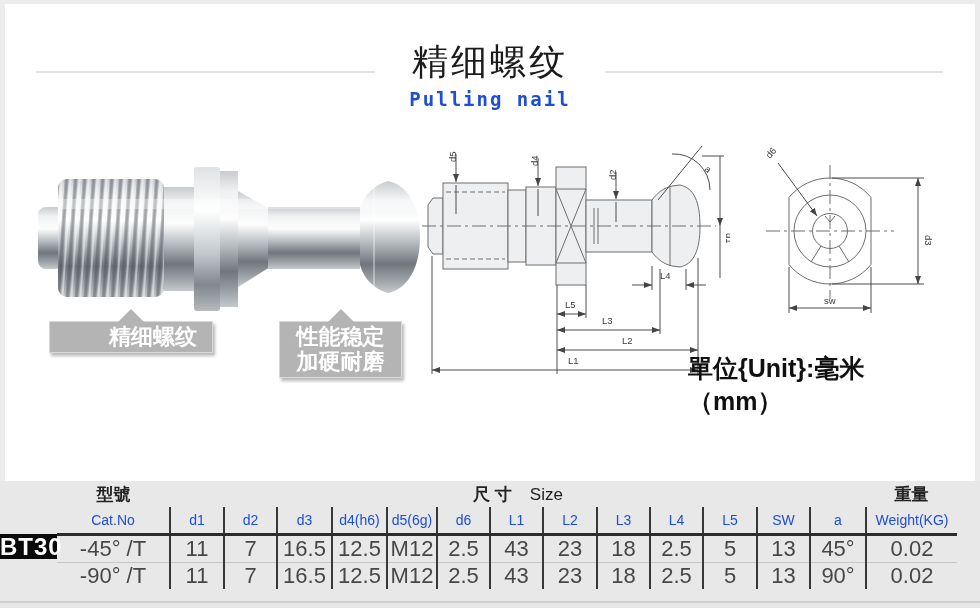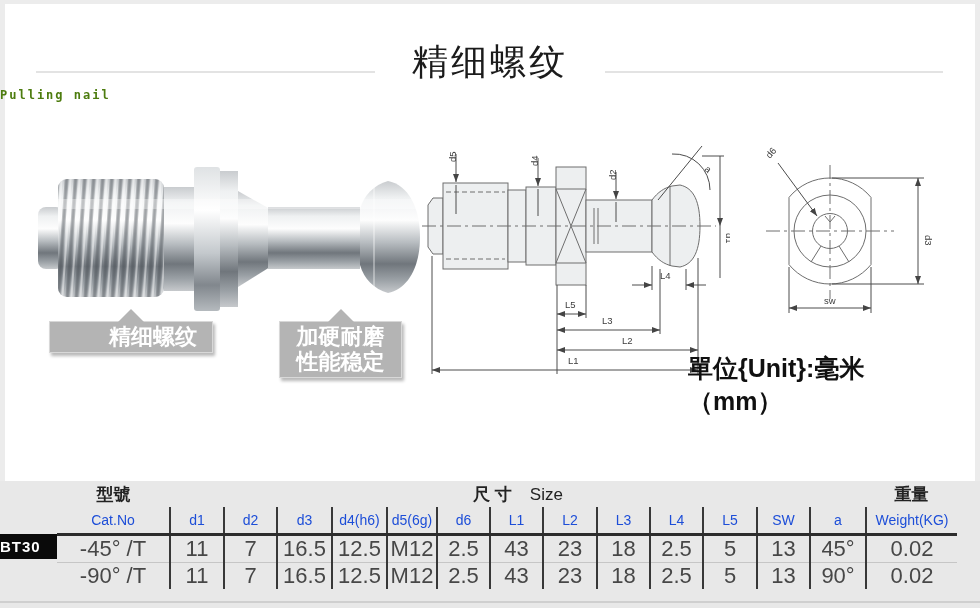--- a/index.html
+++ b/index.html
@@ -3,22 +3,22 @@
 <meta charset="utf-8">
 <style>
   html,body{margin:0;padding:0;}
   body{font-family:"Liberation Sans",sans-serif;background:#ececec;}
   #stage{position:relative;width:980px;height:608px;background:#ececec;overflow:hidden;}
   #card{position:absolute;left:5px;top:4px;width:970px;height:477px;background:#ffffff;}
 
   
   .title-cn{position:absolute;left:0;top:38px;width:980px;text-align:center;
     font-family:"DejaVu Serif","Liberation Serif",serif;font-size:36px;letter-spacing:3px;color:#1b1b1b;}
-  .title-en{position:absolute;left:0;top:88px;width:980px;
-    font-family:"DejaVu Sans Mono","Liberation Mono",monospace;font-weight:bold;font-size:12px;letter-spacing:2px;color:#4d7c0f;}
+  .title-en{position:absolute;left:0;top:88px;width:980px;text-align:center;
+    font-family:"DejaVu Sans Mono","Liberation Mono",monospace;font-weight:bold;font-size:19px;letter-spacing:2px;color:#1d4ed8;}
   .flank{position:absolute;top:71px;height:2px;background:#e3e3e3;}
   .flank.l{left:36px;width:339px;}
   .flank.r{left:605px;width:338px;}
 
   
   #photo{position:absolute;left:22px;top:115px;}
   .badge{position:absolute;width:118px;background:#b4b4b4;border:1px solid #d8d8d8;
     box-shadow:2px 3px 3px rgba(0,0,0,.28);color:#fff;font-weight:bold;font-size:22px;
     line-height:25px;text-align:center;padding:2px 0 3px;}
   .badge .tri{position:absolute;top:-13px;left:50%;transform:translateX(-50%);
@@ -33,21 +33,21 @@
   .dwg-line{stroke:#6e6e6e;stroke-width:1;fill:none;}
   .dwg-face{fill:#edeff0;stroke:#6e6e6e;stroke-width:1;}
   .dim{stroke:#4c4c4c;stroke-width:1;fill:none;}
   .dwg-txt{font-family:"Liberation Sans",sans-serif;font-size:9.5px;fill:#3d3d3d;}
   .unit-note{position:absolute;left:688px;top:352px;width:260px;font-size:25px;font-weight:bold;color:#101010;}
 
   
   #band{position:absolute;left:0;top:481px;width:980px;height:127px;background:#e8e8e8;}
   #bottomline{position:absolute;left:0;top:601px;width:980px;height:2px;background:#cfcfcf;}
   #series-box{position:absolute;left:0;top:534px;width:57px;height:25px;background:#0a0a0a;
-    color:#ffffff;font-weight:bold;font-size:15px;line-height:25px;text-align:left;letter-spacing:1px;}
+    color:#ffffff;font-weight:bold;font-size:24px;line-height:25px;text-align:left;letter-spacing:1px;}
   table.spec{position:absolute;left:57px;top:481px;width:900px;border-collapse:collapse;table-layout:fixed;}
   table.spec td{padding:0;text-align:center;white-space:nowrap;overflow:hidden;}
   tr.h1 td{height:26px;font-size:17px;font-weight:bold;color:#222222;}
   tr.h1 .size-en{margin-left:18px;font-weight:normal;}
   tr.h2 td{height:26px;font-size:14px;color:#1d4ed8;border-bottom:3px solid #2c2c2c;}
   tr.dr td{height:25px;font-size:22px;color:#474747;}
   tr.dr + tr.dr td{border-top:1px solid #c6c6c6;}
   td.vs{border-left:2px solid #383838;}
 </style>
 </head>
@@ -98,22 +98,22 @@
       <rect x="36" y="84" width="362" height="10" fill="#ffffff" opacity="0.35"></rect>
     </g>
   </svg>
 
   <div class="badge" id="badge1">
     <div class="tri"></div>
     <div>精细螺纹</div>
   </div>
   <div class="badge" id="badge2">
     <div class="tri"></div>
+    <div>性能稳定</div>
     <div>加硬耐磨</div>
-    <div>性能稳定</div>
   </div>
 
   <svg id="sideview" width="310" height="252" viewBox="0 0 310 252">
     <defs>
       <marker id="ar" markerWidth="9" markerHeight="7" refX="8" refY="3" orient="auto-start-reverse">
         <path d="M0,0 L8,3 L0,6 Z" fill="#444"></path>
       </marker>
     </defs>
 
     <polygon class="dwg-face" points="8,67 13,60 23,60 23,116 13,116 8,109"></polygon>

